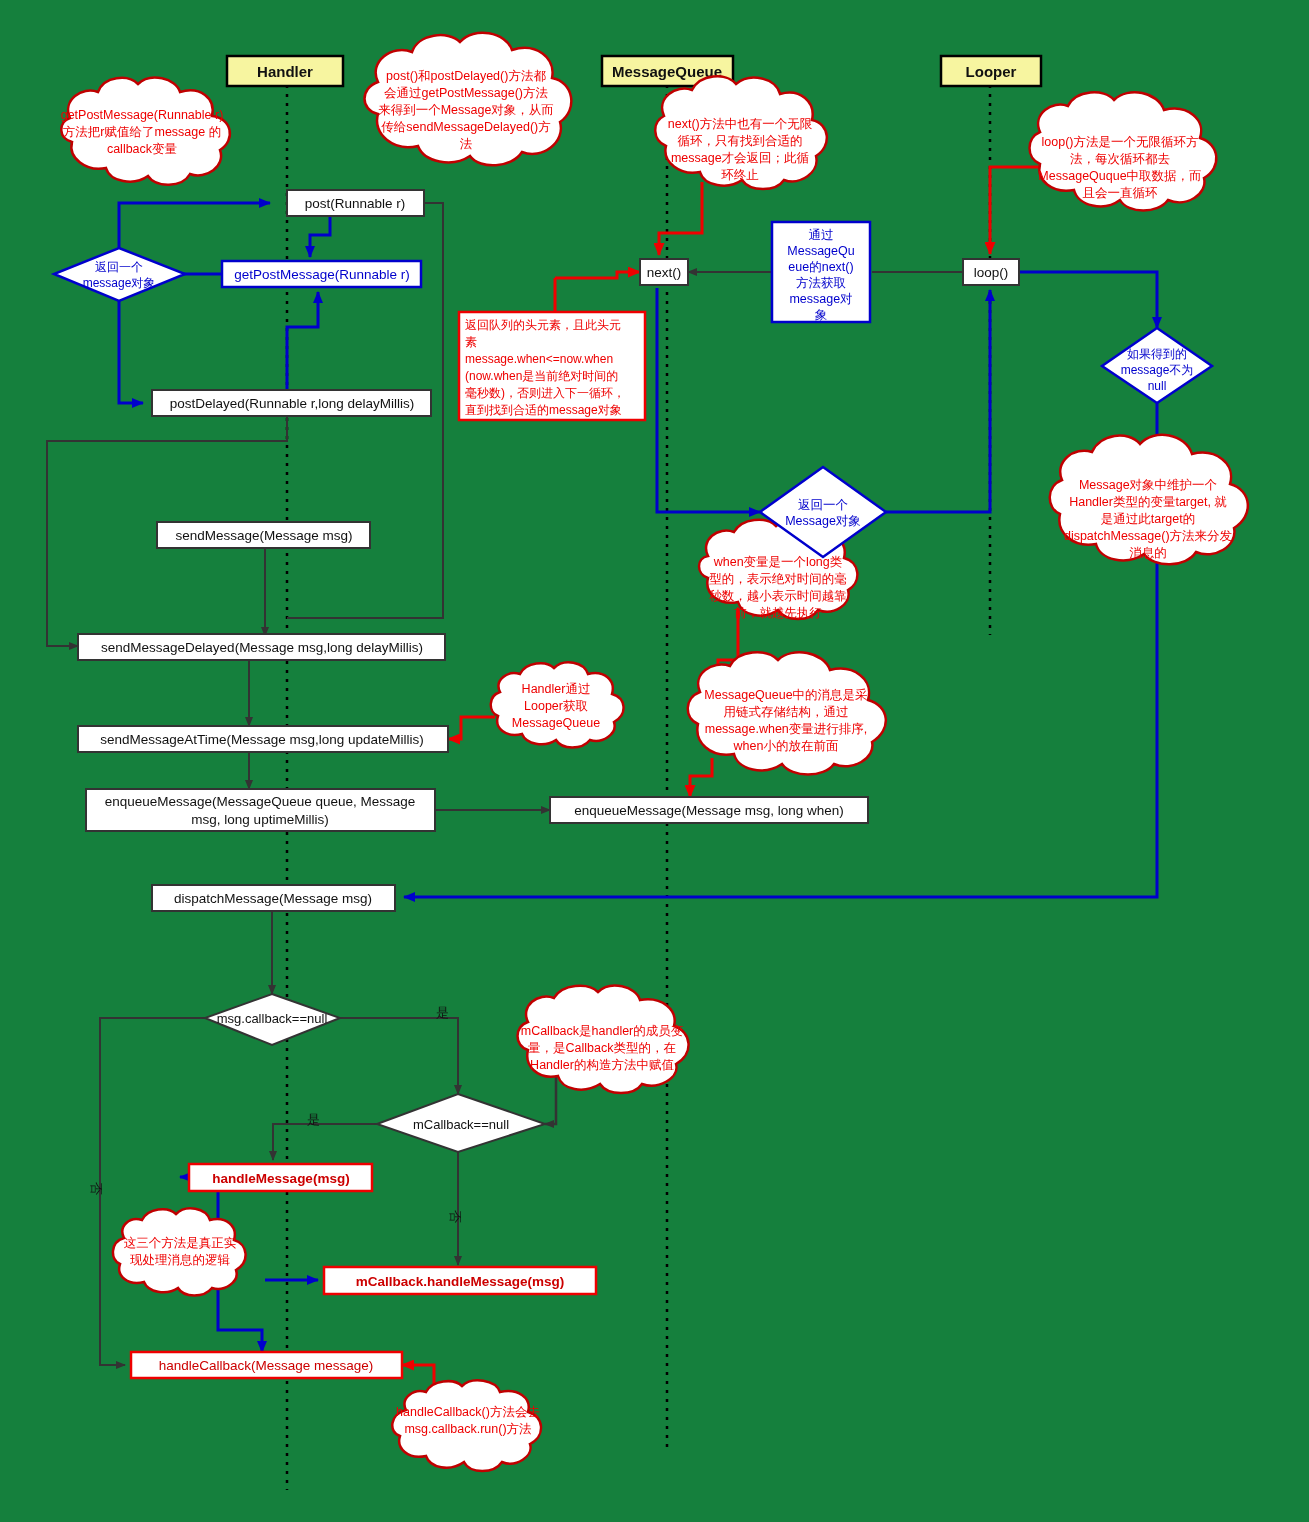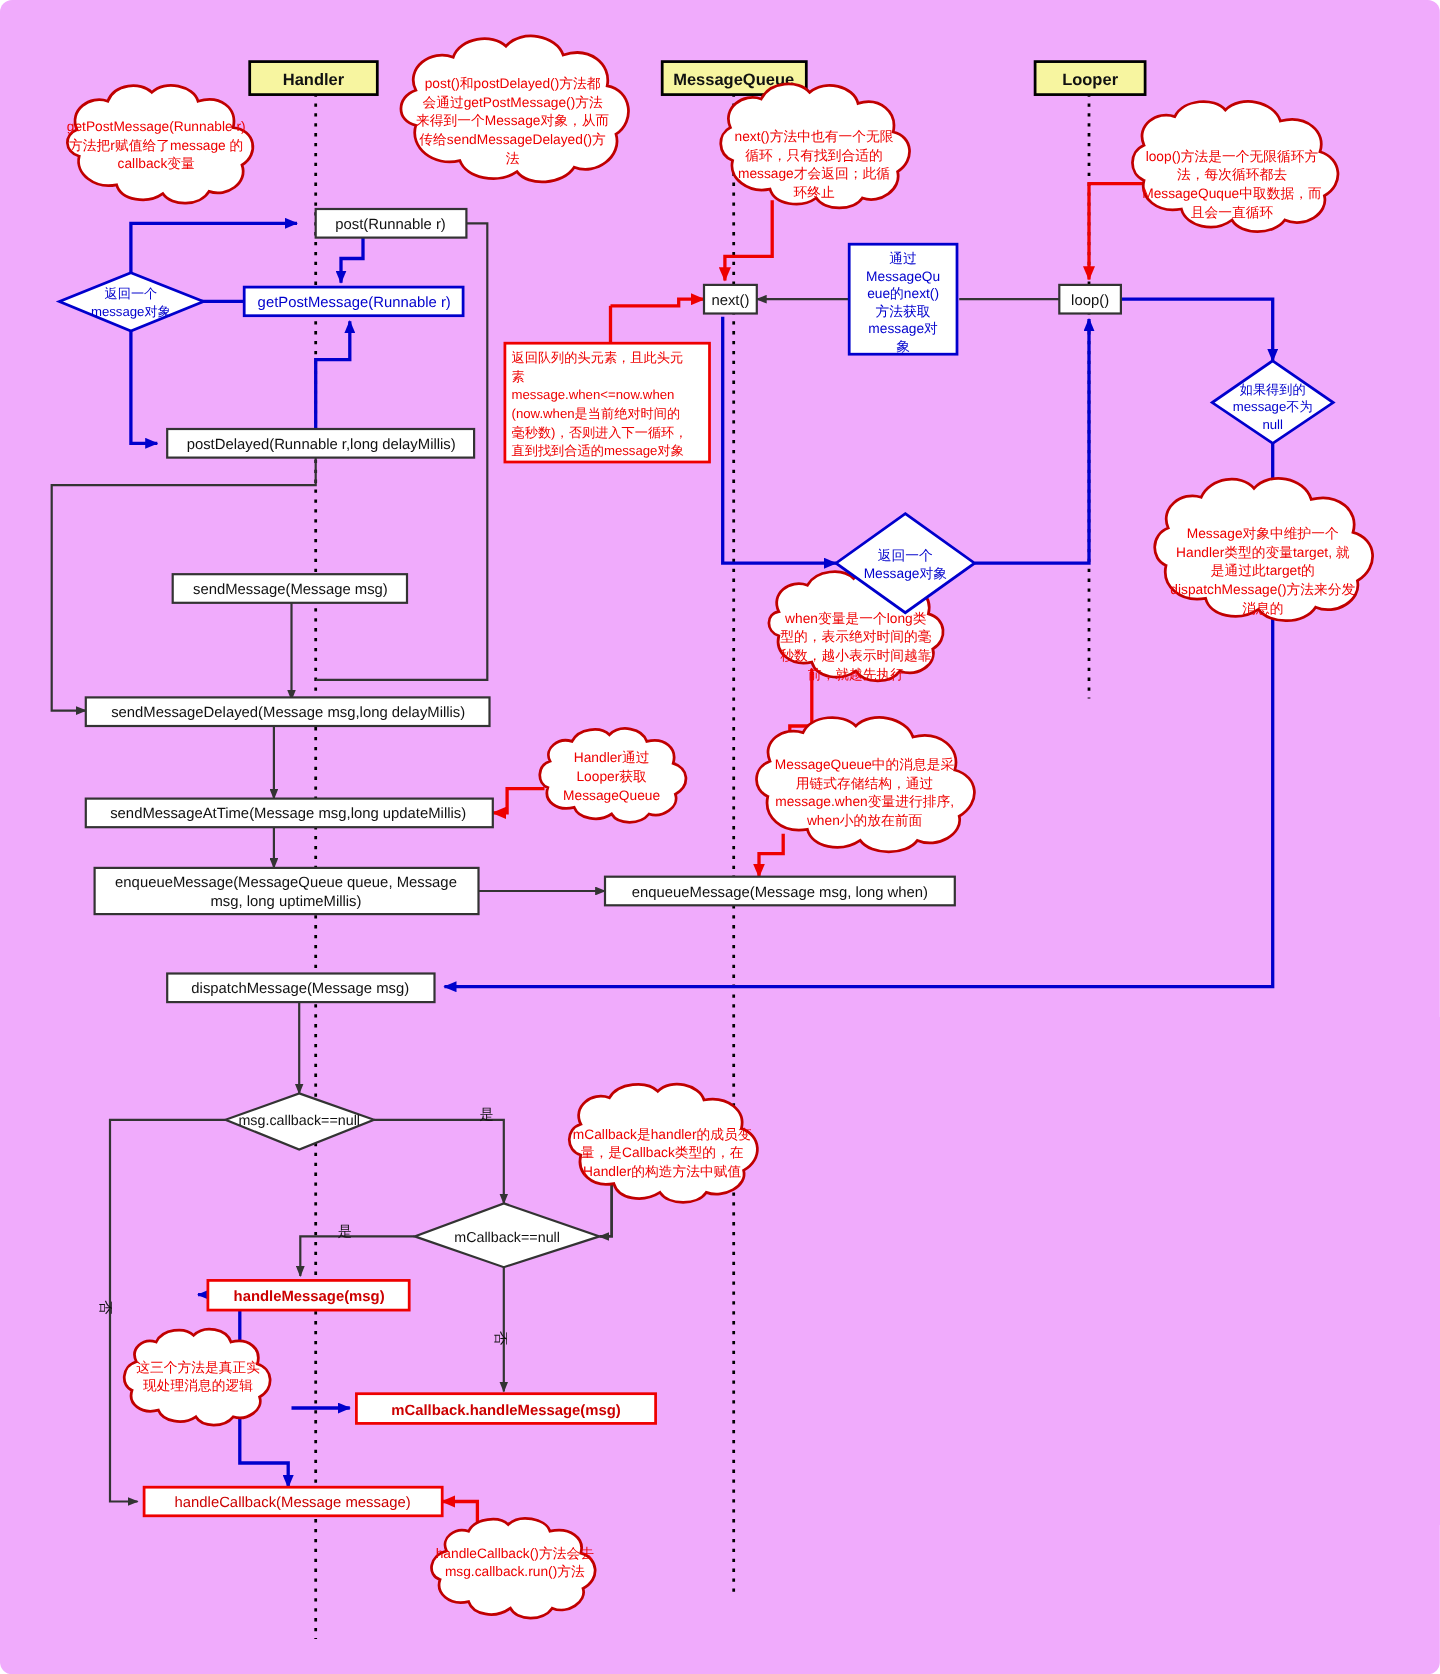--- a/index.html
+++ b/index.html
@@ -1,17 +1,17 @@
 <!DOCTYPE html>
 <html><head>
 <meta charset="utf-8">
 <style>
   html,body{margin:0;padding:0;background:#fff;}
   body{font-family:"Liberation Sans","DejaVu Sans",sans-serif;}
-  #stage{position:relative;width:1309px;height:1522px;background:#f0abfc;overflow:hidden;border-radius:11px;}
+  #stage{position:relative;width:1309px;height:1522px;background:#15803d;overflow:hidden;}
   svg#diagram{position:absolute;left:0;top:0;width:1309px;height:1522px;}
   .lbl{font-family:"Liberation Sans","DejaVu Sans",sans-serif;}
 </style>
 </head>
 <body>
 
 <div id="stage">
 <svg id="diagram" viewBox="0 0 1309 1522" xmlns="http://www.w3.org/2000/svg">
   <defs>
     <marker id="ahBlack" markerWidth="10" markerHeight="8" refX="9" refY="4" orient="auto" markerUnits="userSpaceOnUse">

